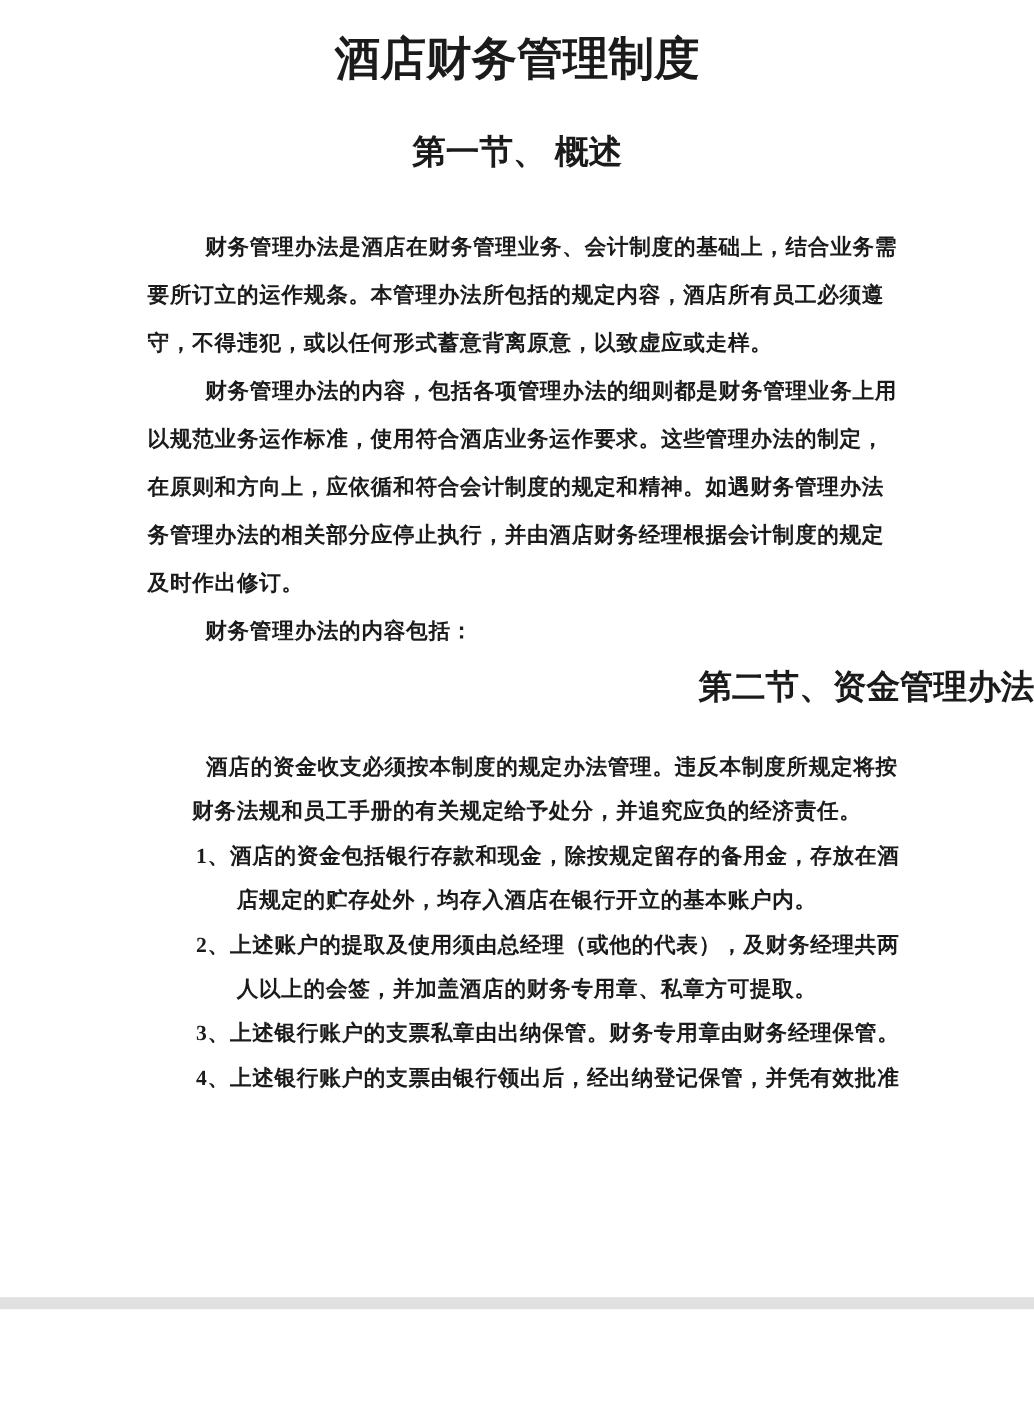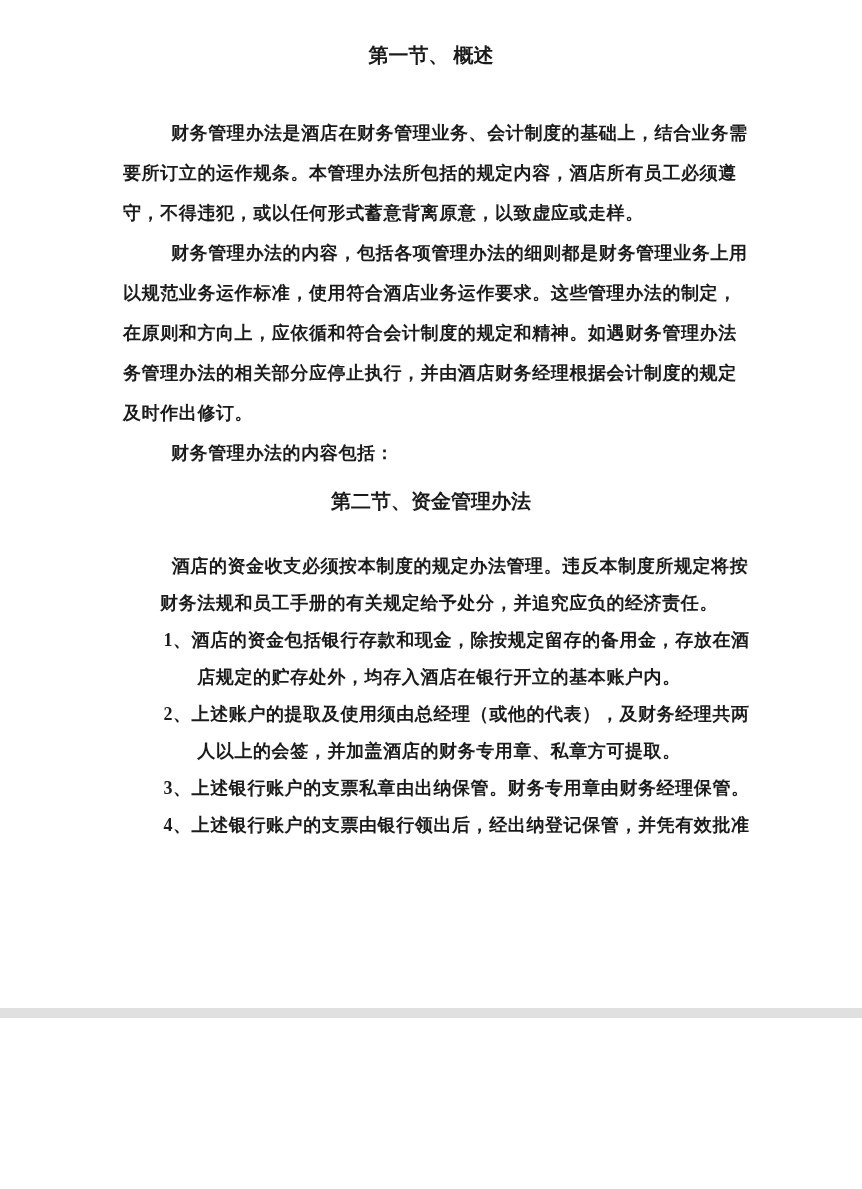--- a/index.html
+++ b/index.html
@@ -20,29 +20,30 @@
     margin: 27px 0 0 0;
     text-align: center;
     font-size: 38px;
     font-weight: bold;
     line-height: 46px;
     letter-spacing: 0px;
   }
   .sec-heading {
     text-align: center;
     font-weight: bold;
-    font-size: 20px;
+    font-size: 28px;
   }
   .sec-heading.h1 {
     margin: 38px 0 0 0;
     line-height: 34px;
   }
   .sec-heading.h2 {
     margin: 10px 0 0 0;
     line-height: 36px;
+    text-align: right;
   }
   .body-block {
     margin-left: 123px;
     width: 632px;
     font-size: 18px;
     letter-spacing: 0.6px;
     font-weight: bold;
   }
   .body-block.s1 { margin-top: 41px; }
   .body-block.s2 { margin-top: 29px; text-align: center; }
@@ -57,20 +58,21 @@
     width: 862px;
     height: 10px;
     background: #e0e0e0;
   }
 </style>
 </head>
 <body>
 
 <div class="canvas">
 
+  <h1 class="doc-title">酒店财务管理制度</h1>
 
   <h2 class="sec-heading h1">第一节、 概述</h2>
 
   <div class="body-block s1">
     <div class="para">
       <div class="line first">财务管理办法是酒店在财务管理业务、会计制度的基础上，结合业务需</div>
       <div class="line">要所订立的运作规条。本管理办法所包括的规定内容，酒店所有员工必须遵</div>
       <div class="line">守，不得违犯，或以任何形式蓄意背离原意，以致虚应或走样。</div>
     </div>
     <div class="para">

